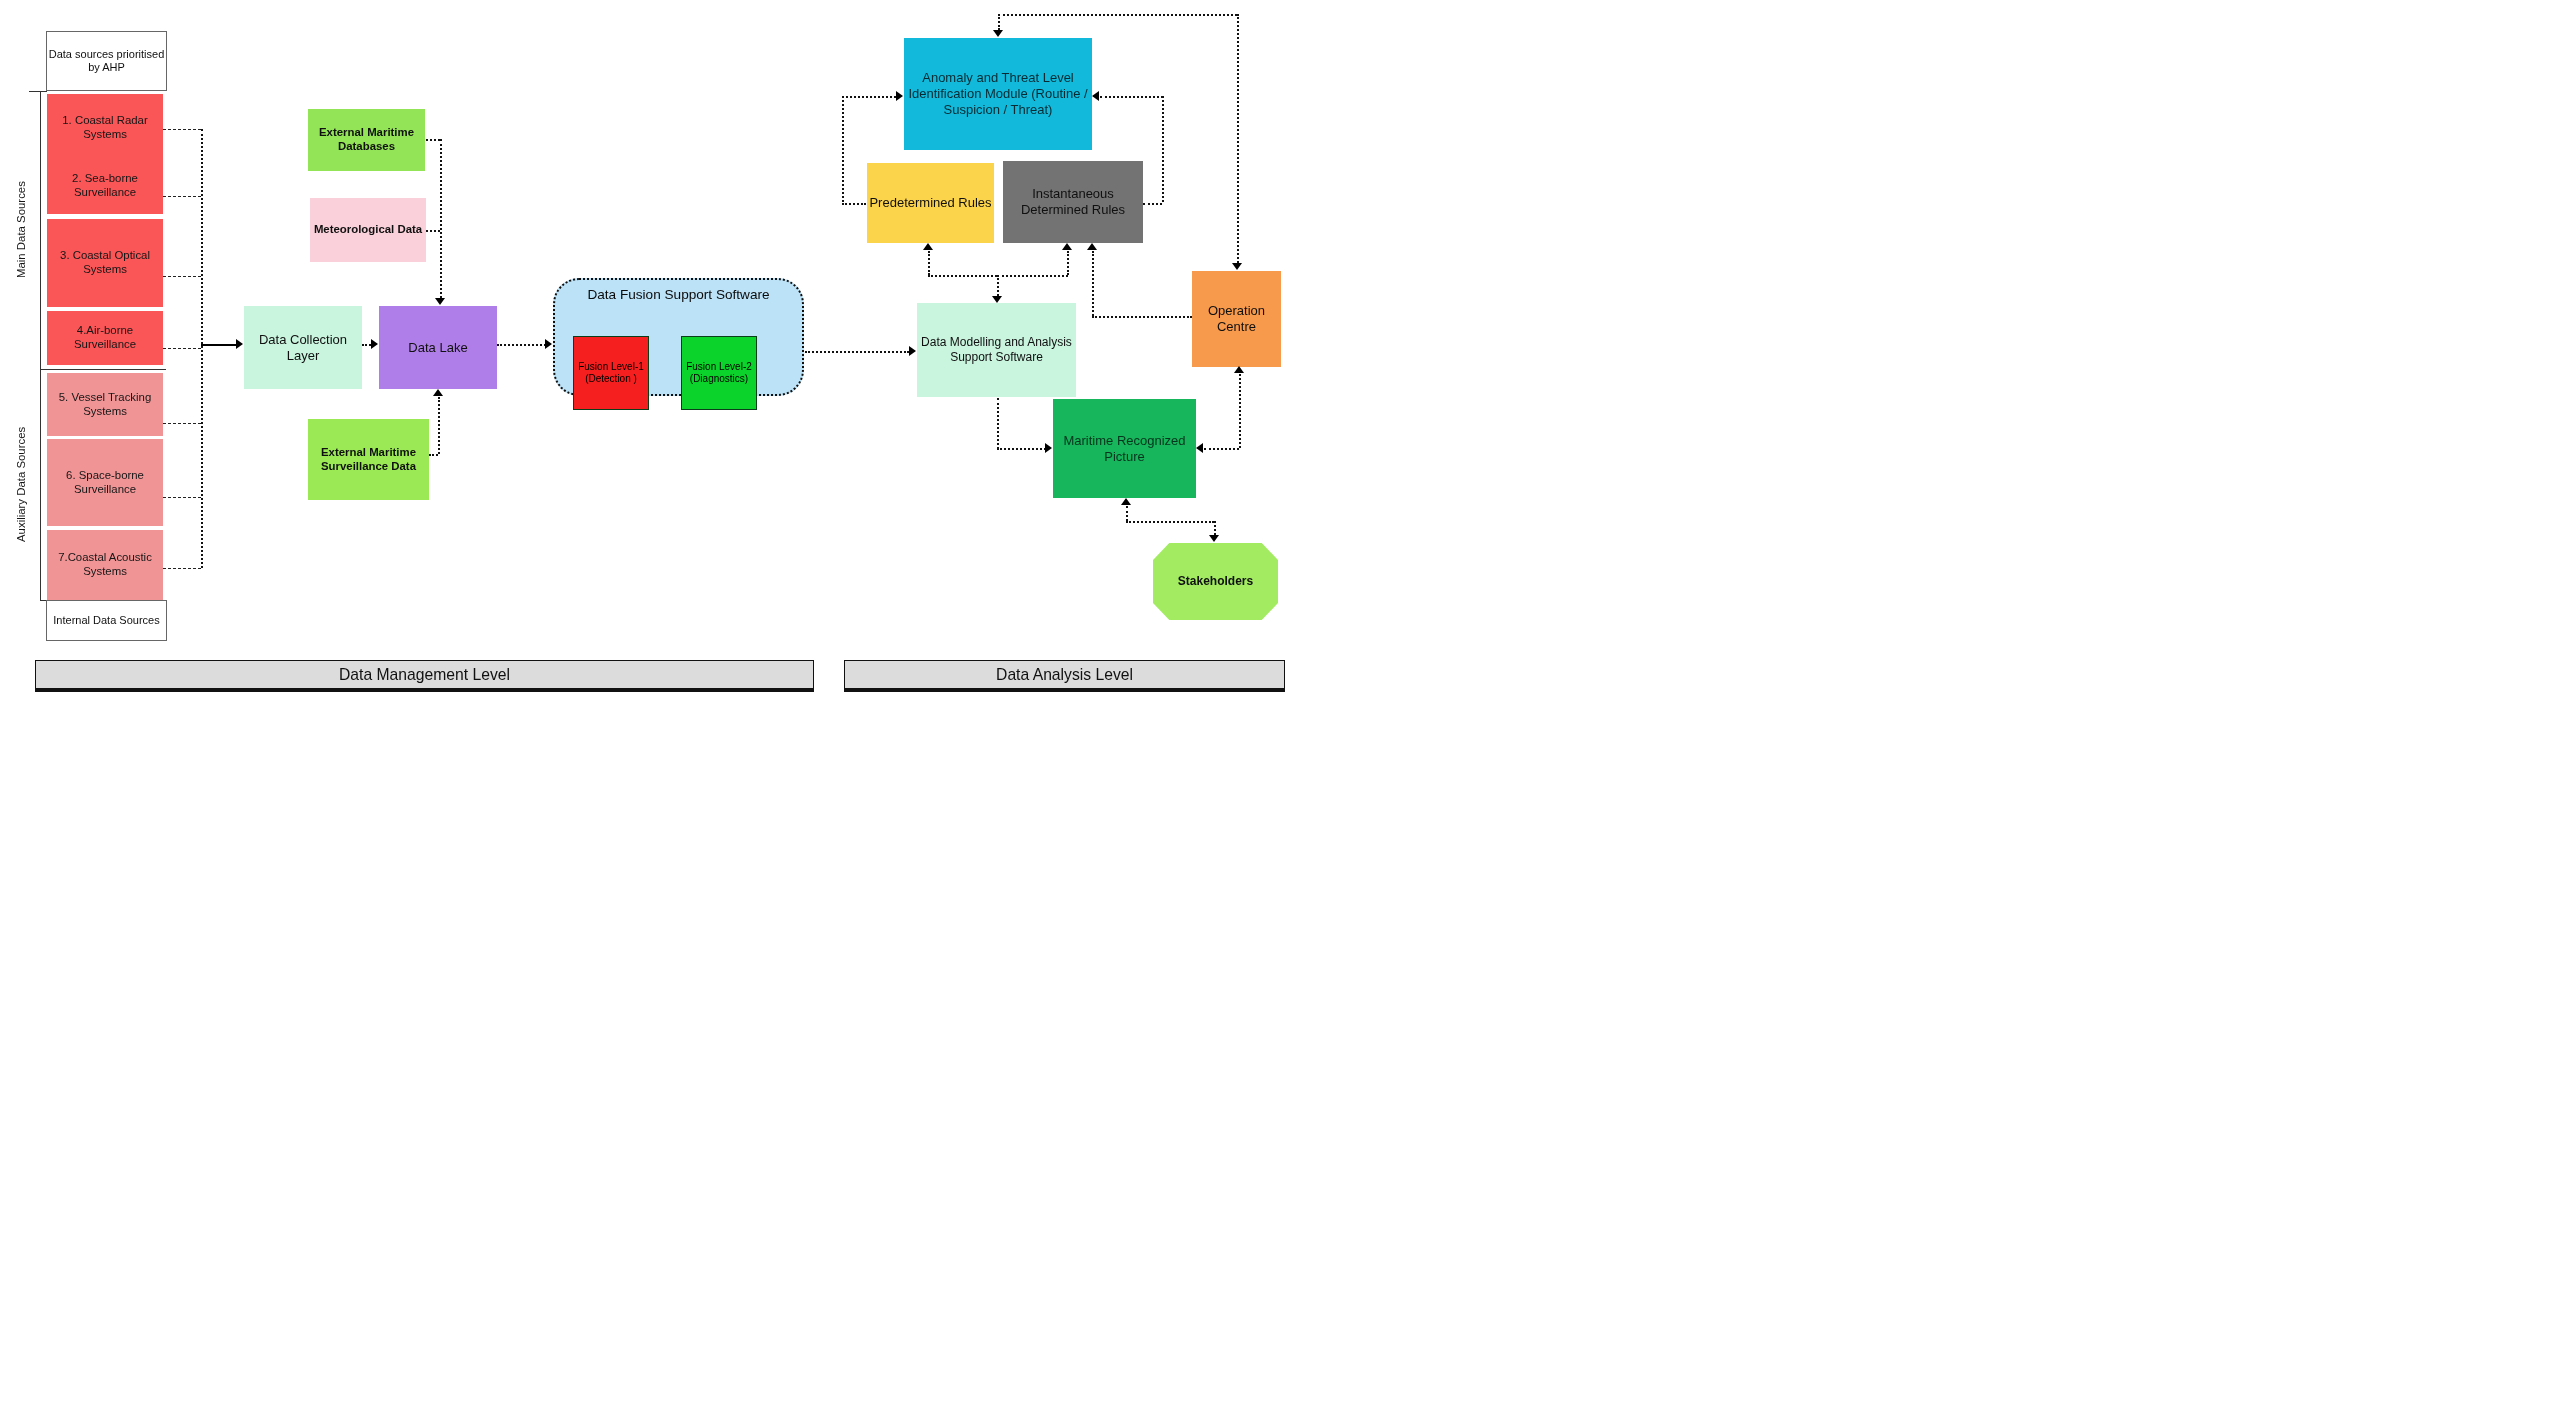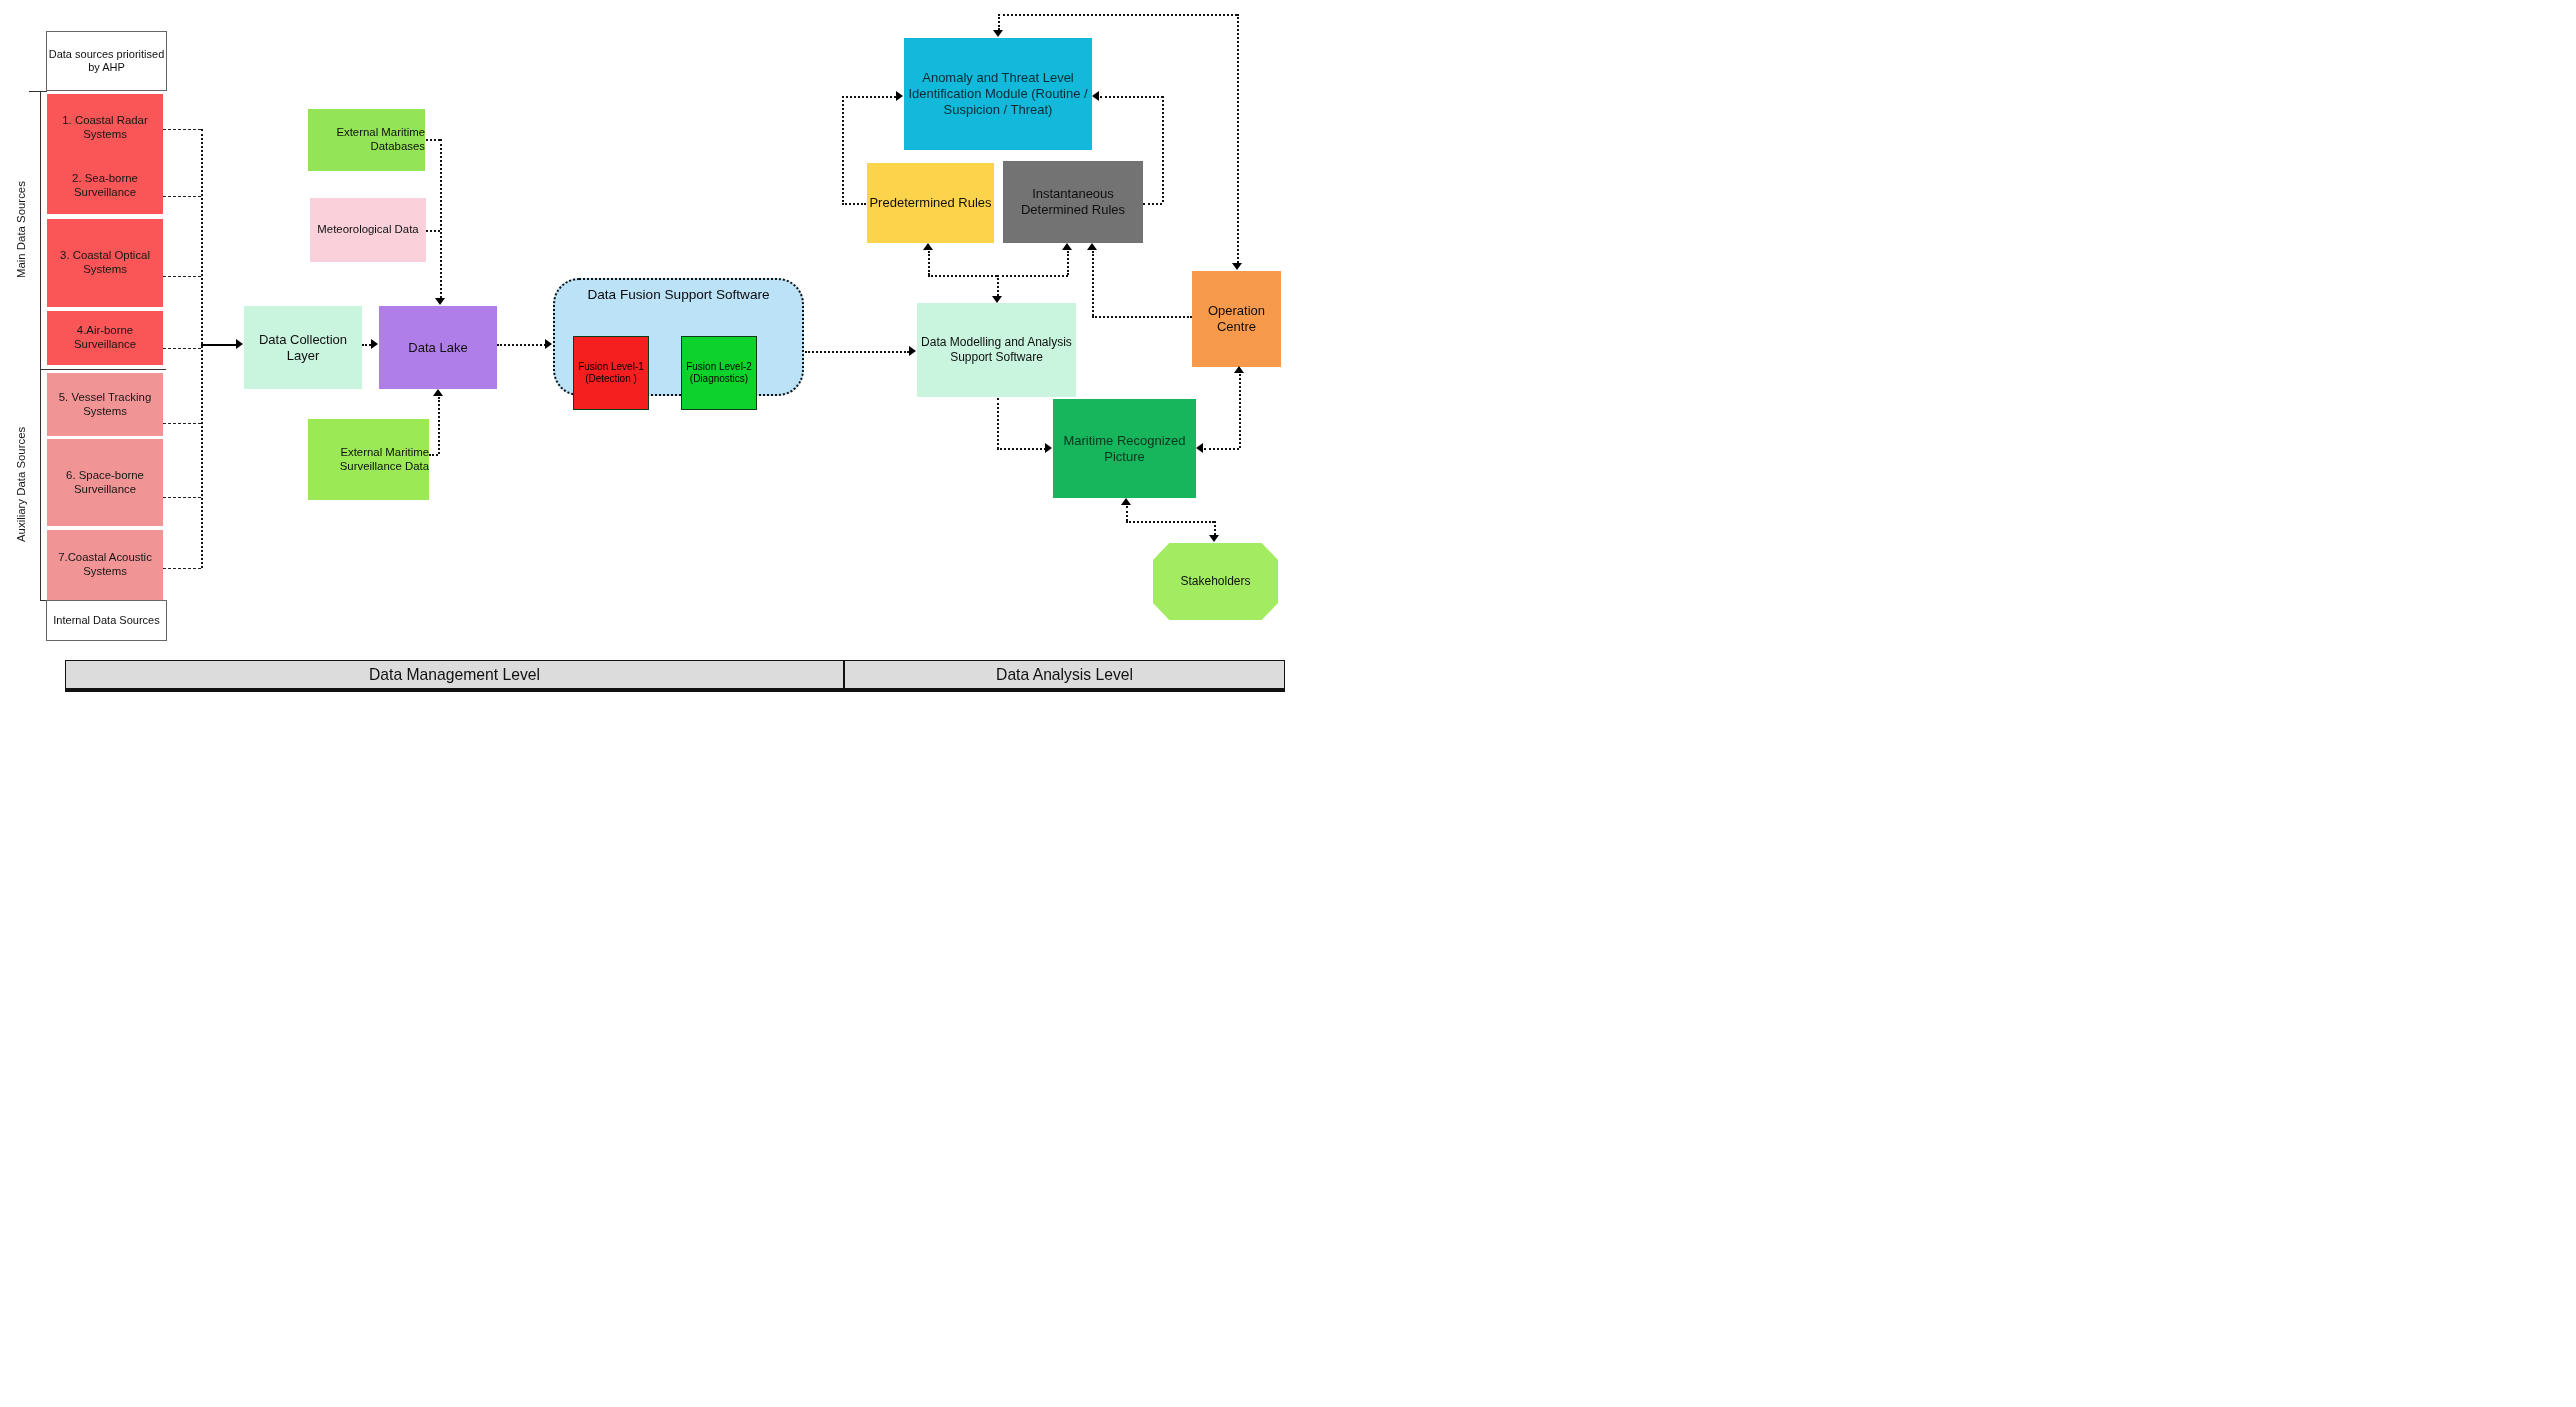--- a/index.html
+++ b/index.html
@@ -2,21 +2,21 @@
 <html style="font-size:11.4px"><head>
 <meta charset="utf-8">
 <style>
   html,body{margin:0;padding:0;background:#fff;}
   body{font-family:"Liberation Sans","DejaVu Sans",sans-serif;color:#101010;}
   .canvas{position:relative;width:1288px;height:704px;background:#fff;overflow:hidden;}
   .box{position:absolute;display:flex;align-items:center;justify-content:center;
        text-align:center;line-height:1.22;box-sizing:border-box;}
   .bordered{border:1.1px solid #666;background:#fff;}
   .src{font-size:11.4px;color:#161616;padding:1.4px 4.3px;}
-  .bold{font-weight:normal;text-align:right;}
+  .bold{font-weight:bold;}
   
   .dot-h{position:absolute;height:0;border-top:2.1px dotted #111;}
   .dot-v{position:absolute;width:0;border-left:2.1px dotted #111;}
   .dash-h{position:absolute;height:0;border-top:1.4px dashed #222;}
   .solid-h{position:absolute;height:0;border-top:2.1px solid #000;}
   .line{position:absolute;background:#333;}
   .ah{position:absolute;width:0;height:0;}
   .ah.r{border-top:5px solid transparent;border-bottom:5px solid transparent;border-left:7.9px solid #000;}
   .ah.l{border-top:5px solid transparent;border-bottom:5px solid transparent;border-right:7.9px solid #000;}
   .ah.d{border-left:5px solid transparent;border-right:5px solid transparent;border-top:7.9px solid #000;}
@@ -137,17 +137,17 @@
   <div class="ah l" style="left:1196px;top:443px;"></div>
   <div class="dot-v" style="left:1239px;top:374px;height:74px;"></div>
   <div class="ah u" style="left:1234px;top:366px;"></div>
 
   <div class="dot-v" style="left:1126px;top:506px;height:15px;"></div>
   <div class="ah u" style="left:1121px;top:498px;"></div>
   <div class="dot-h" style="left:1126px;top:521px;width:88px;"></div>
   <div class="dot-v" style="left:1214px;top:521px;height:13.6px;"></div>
   <div class="ah d" style="left:1209px;top:535px;"></div>
 
-  <div class="levelbar" style="left: 35px; top: 660px; width: 779px; height: 32px; background: rgb(220, 220, 220); margin-left: 30px;">Data Management Level</div>
+  <div class="levelbar" style="left: 35px; top: 660px; width: 779px; height: 32px; background: rgb(220, 220, 220);">Data Management Level</div>
   <div class="levelbar" style="left: 844px; top: 660px; width: 441px; height: 32px; background: rgb(220, 220, 220);">Data Analysis Level</div>
 
 </div>
 
 
 </body></html>

